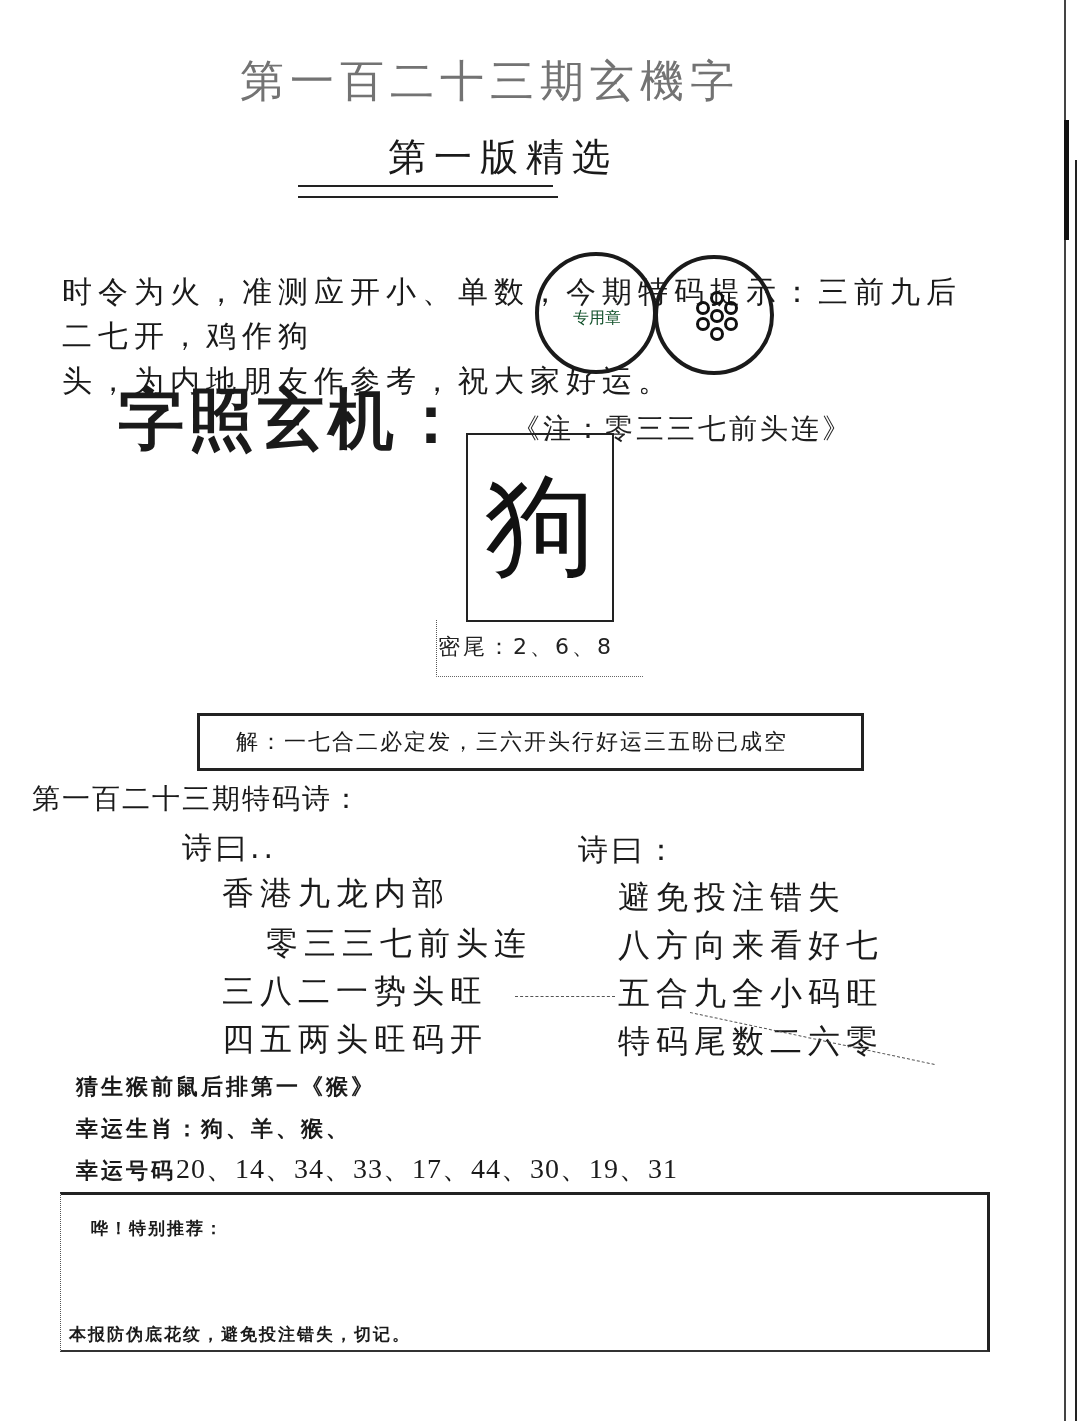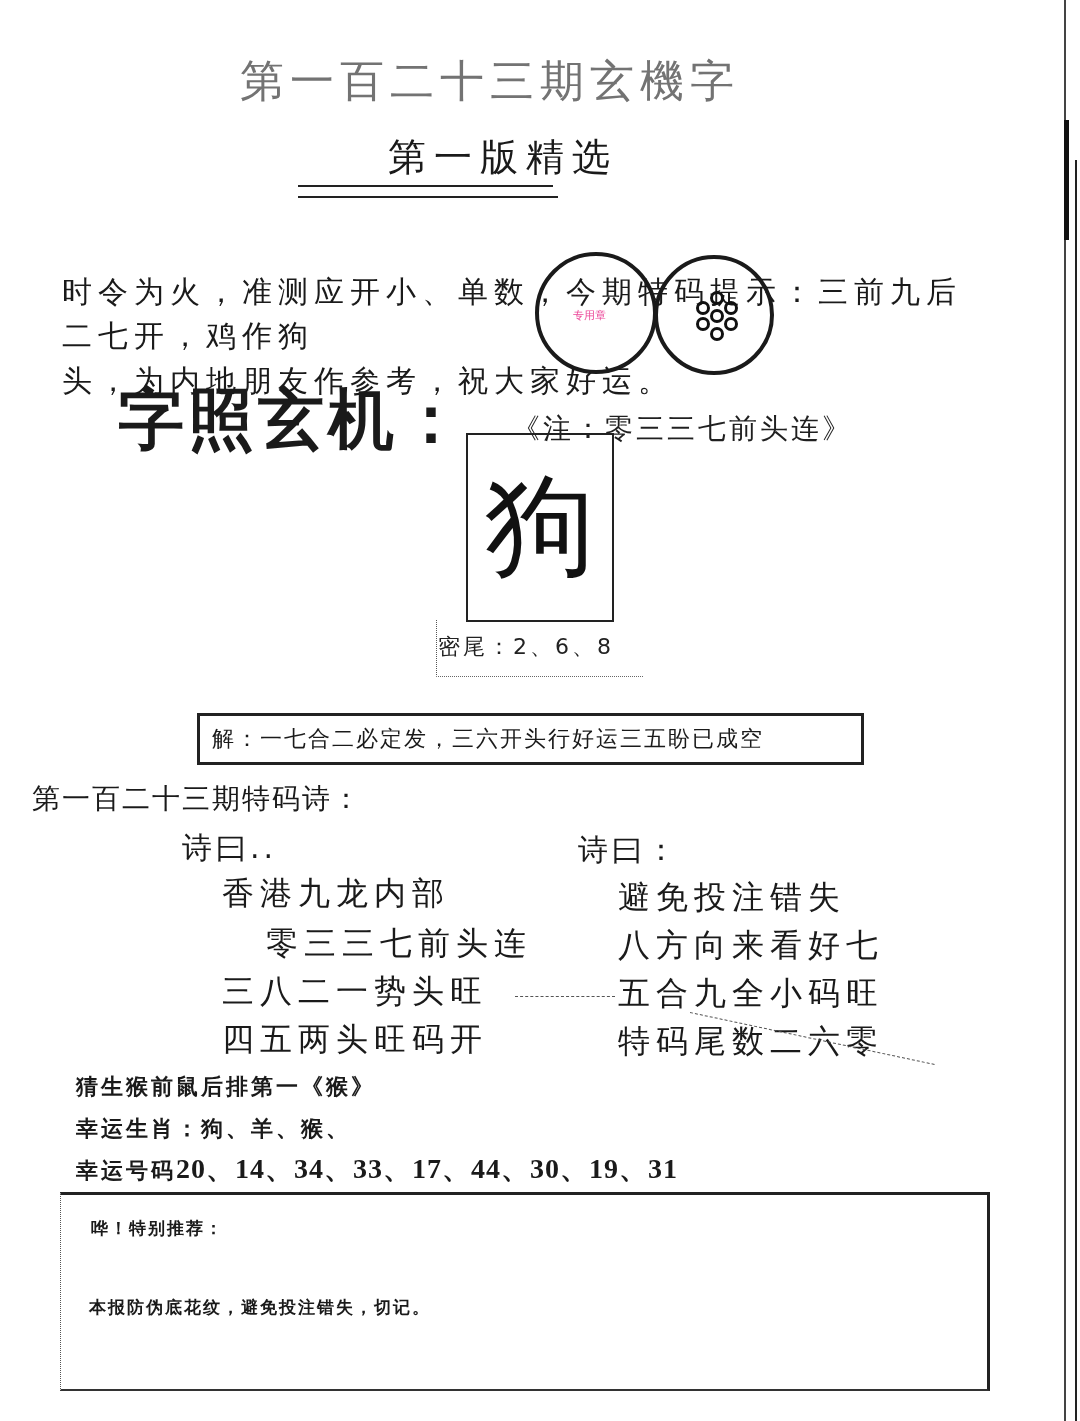--- a/index.html
+++ b/index.html
@@ -27,42 +27,42 @@
       position: absolute; left: 466px; top: 433px; width: 144px; height: 185px;
       border: 2px solid #222; display: flex; align-items: center; justify-content: center;
       font-size: 110px; font-family: "DejaVu Serif", serif; color: #111; background: transparent;
     }
     .tail-wrap {
       position: absolute; left: 436px; top: 620px; width: 206px; height: 56px;
       border-left: 1px dotted #555; border-bottom: 1px dotted #666;
     }
     .tail { position: absolute; left: 438px; top: 632px; font-size: 22px; letter-spacing: 3px; color: #222; }
     .solve-box {
-      position: absolute; left: 197px; top: 713px; width: 667px; height: 52px;
+      position: absolute; left: 197px; top: 713px; width: 667px; height: 58px;
       border: 3px solid #222; box-sizing: border-box;
-      display: flex; align-items: center; padding-left: 12px;
+      display: flex; align-items: center; padding-left: 36px;
       font-size: 22px; letter-spacing: 2px; color: #1a1a1a;
     }
     .poem-title { left: 32px; top: 780px; font-size: 28px; letter-spacing: 2px; color: #1a1a1a; }
     .poem-head { font-size: 30px; letter-spacing: 4px; color: #1a1a1a; }
     .poem-line { font-size: 32px; letter-spacing: 6px; color: #1a1a1a; }
     .info { left: 76px; font-size: 22px; letter-spacing: 3px; color: #1a1a1a; font-weight: bold; }
-    .info-num { font-family: "Liberation Serif", serif; font-weight: bold; font-size: 28px; letter-spacing: 1px; margin-top: 48px; }
+    .info-num { font-family: "Liberation Serif", serif; font-weight: normal; font-size: 28px; letter-spacing: 1px; margin-top: 48px; }
     .promo-box {
-      position: absolute; left: 60px; top: 1192px; width: 930px; height: 199px;
+      position: absolute; left: 60px; top: 1192px; width: 930px; height: 160px;
       border-top: 3px solid #222; border-right: 3px solid #222; border-bottom: 2px solid #333;
       border-left: 1px dotted #555; box-sizing: border-box;
     }
     .promo { font-size: 17px; letter-spacing: 2px; color: #1a1a1a; font-weight: bold; }
     .promo-note-big { font-size: 24px; }
     .stamp {
       position: absolute; border: 4px solid #1a1a1a; border-radius: 50%;
       box-sizing: border-box; background: transparent;
     }
-    .stamp-text { position: absolute; font-size: 11px; color: #ec4899; }
+    .stamp-text { position: absolute; font-size: 16px; color: #14532d; }
     .flower { position: absolute; width: 14px; height: 14px; border: 3px solid #111; border-radius: 50%; box-sizing: border-box; }
     .edge-line { position: absolute; top: 0; width: 0; }
     .scratch { position: absolute; height: 0; border-top: 1px dashed #555; transform-origin: left center; }
   </style>
 </head>
 <body>
 
 <div class="abs title">第一百二十三期玄機字</div>
 <div class="abs subtitle">第一版精选</div>
 <div class="rule" style="left:298px; top:185px; width:255px;"></div>
@@ -121,18 +121,18 @@
 <div class="abs info" style="top:1072px;">猜生猴前鼠后排第一《猴》</div>
 <div class="abs info" style="top:1114px;">
   <span>幸运生肖：</span><span>狗、羊、猴、</span>
 </div>
 <div class="abs info" style="top:1150px;">
   <span>幸运号码</span><span class="info-num">20、14、34、33、17、44、30、19、31</span>
 </div>
 
 <div class="promo-box">
   <div class="abs promo" style="left:30px; top:22px;">哗！特别推荐：</div>
-  <div class="abs promo" style="left:8px; top:101px;margin-left:20px;">本报防伪底花纹，避免投注错失，切记。</div>
+  <div class="abs promo" style="left:8px; top:128px;">本报防伪底花纹，避免投注错失，切记。</div>
 </div>
 
 <div class="edge-line" style="left:1064px; height:1421px; border-left:2px solid #444;"></div>
 <div class="edge-line" style="left:1064px; top:120px; height:120px; border-left:5px solid #111;"></div>
 <div class="edge-line" style="left:1075px; top:160px; height:1261px; border-left:2px solid #222;"></div>
 
 </body></html>

